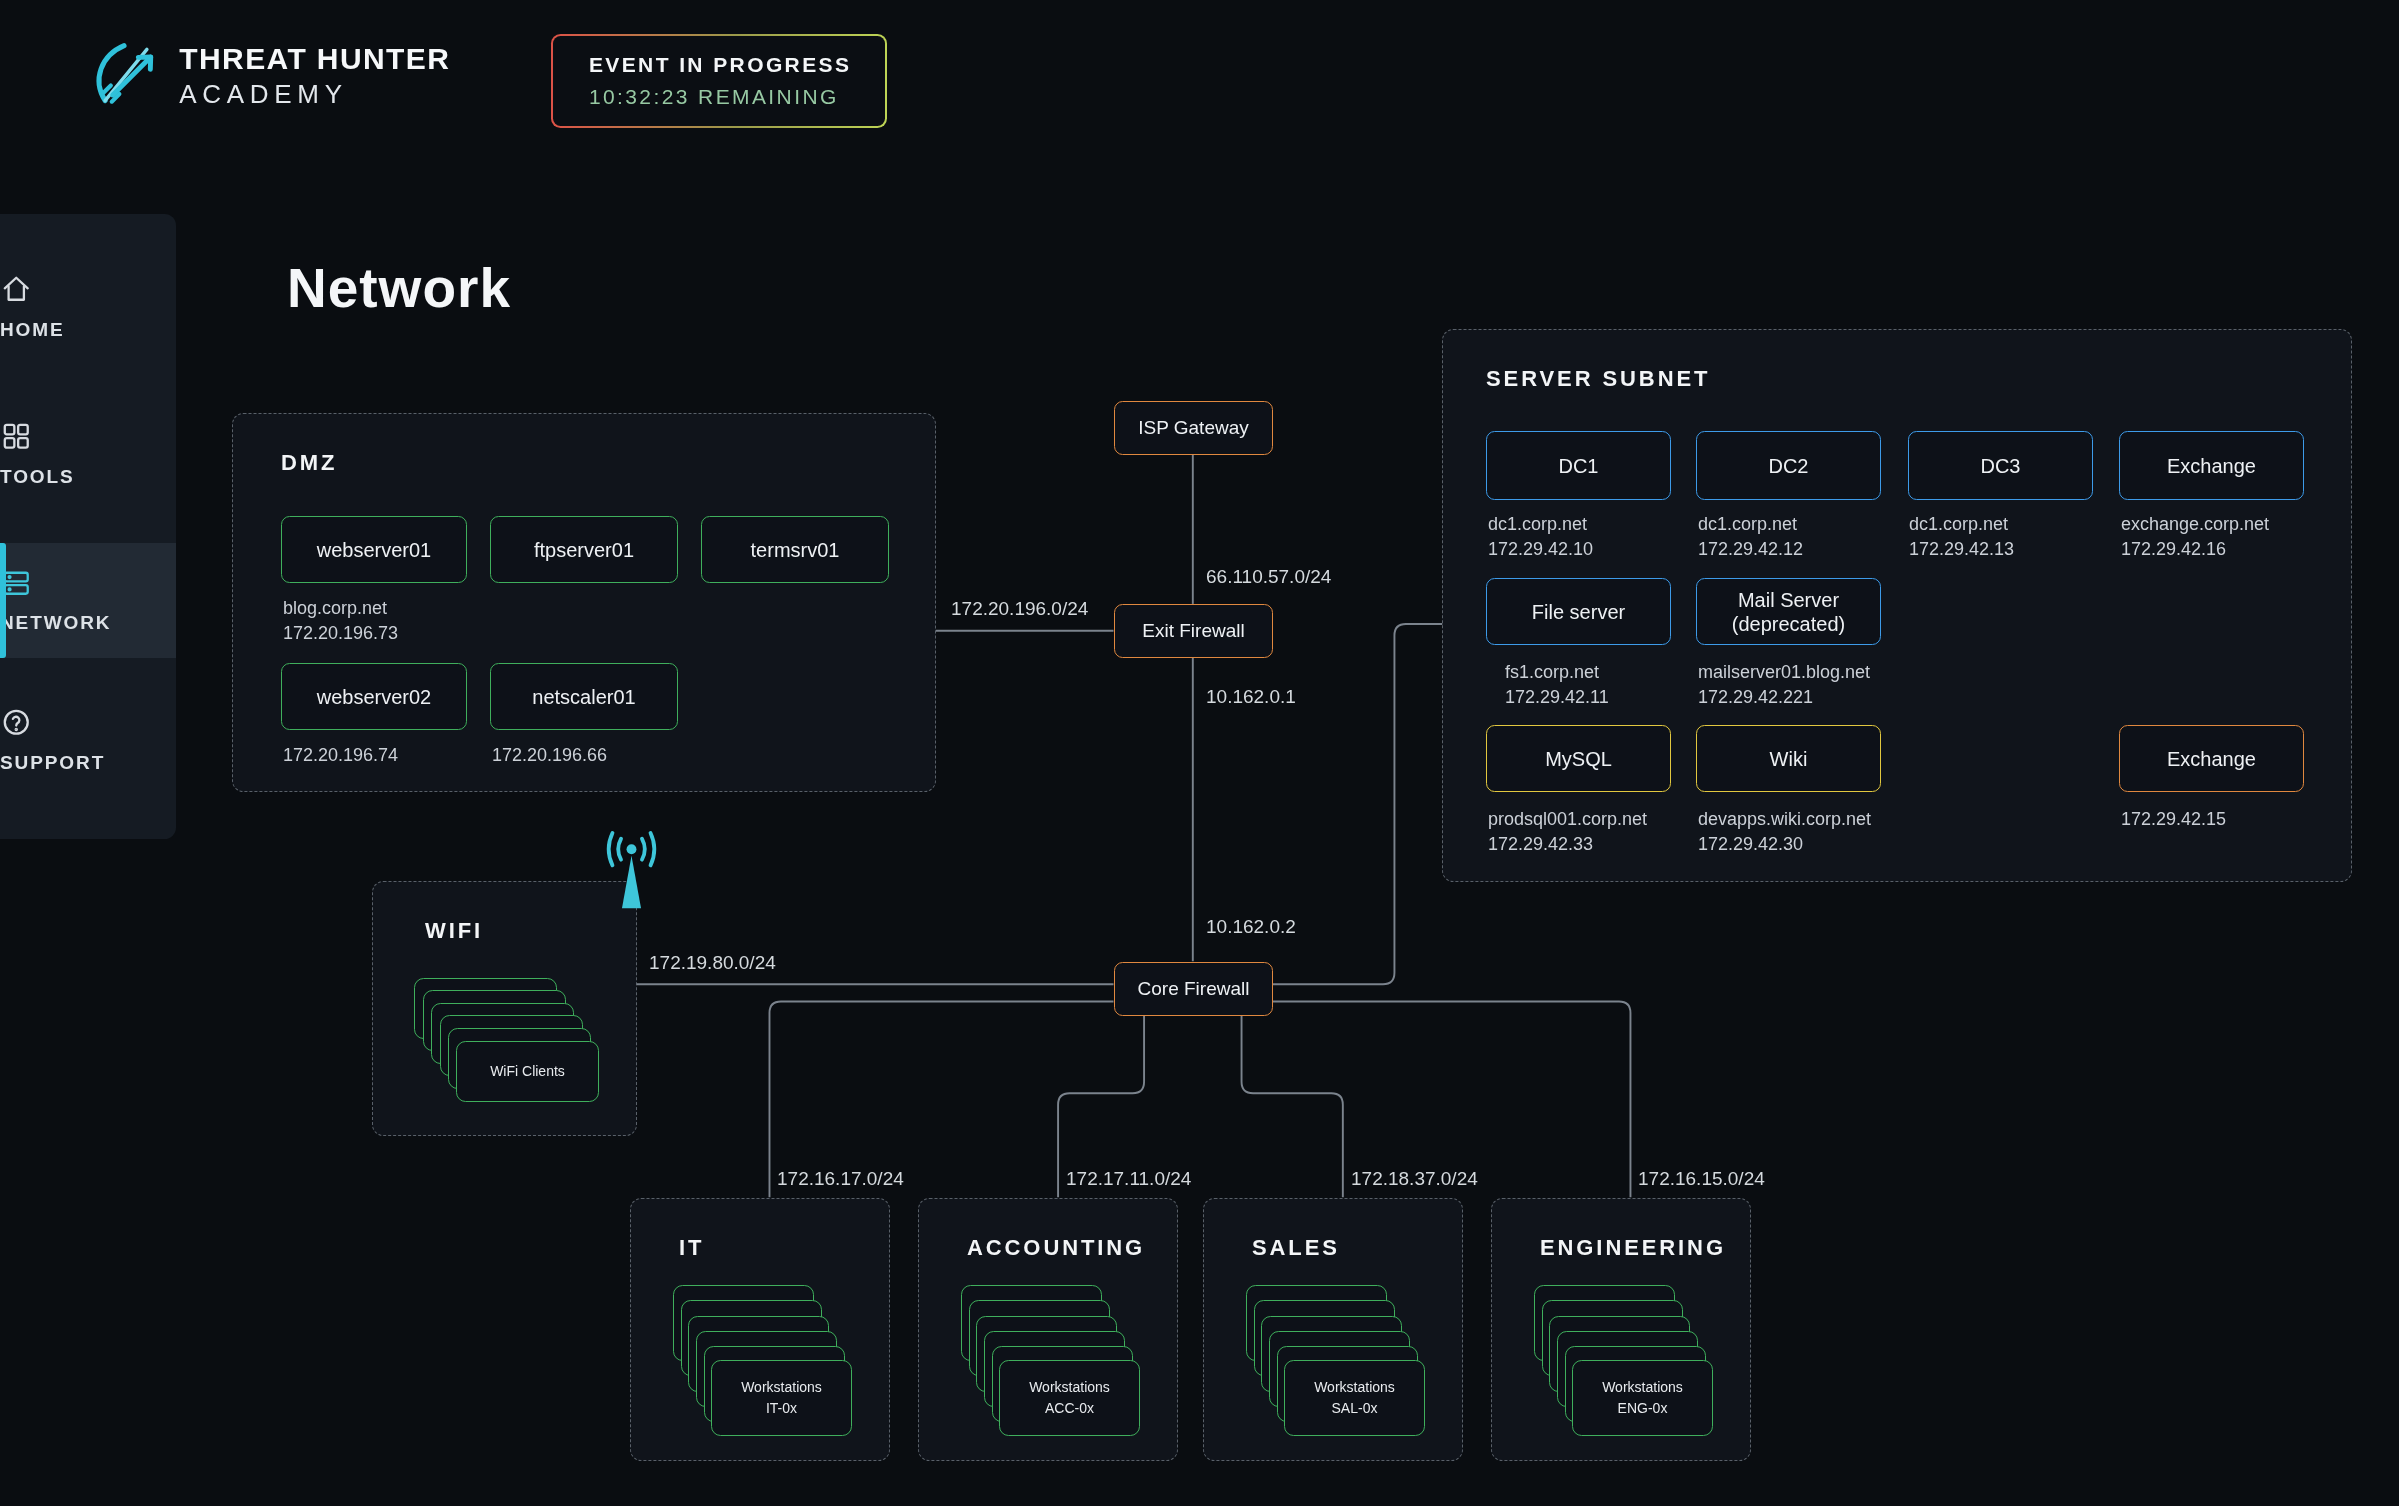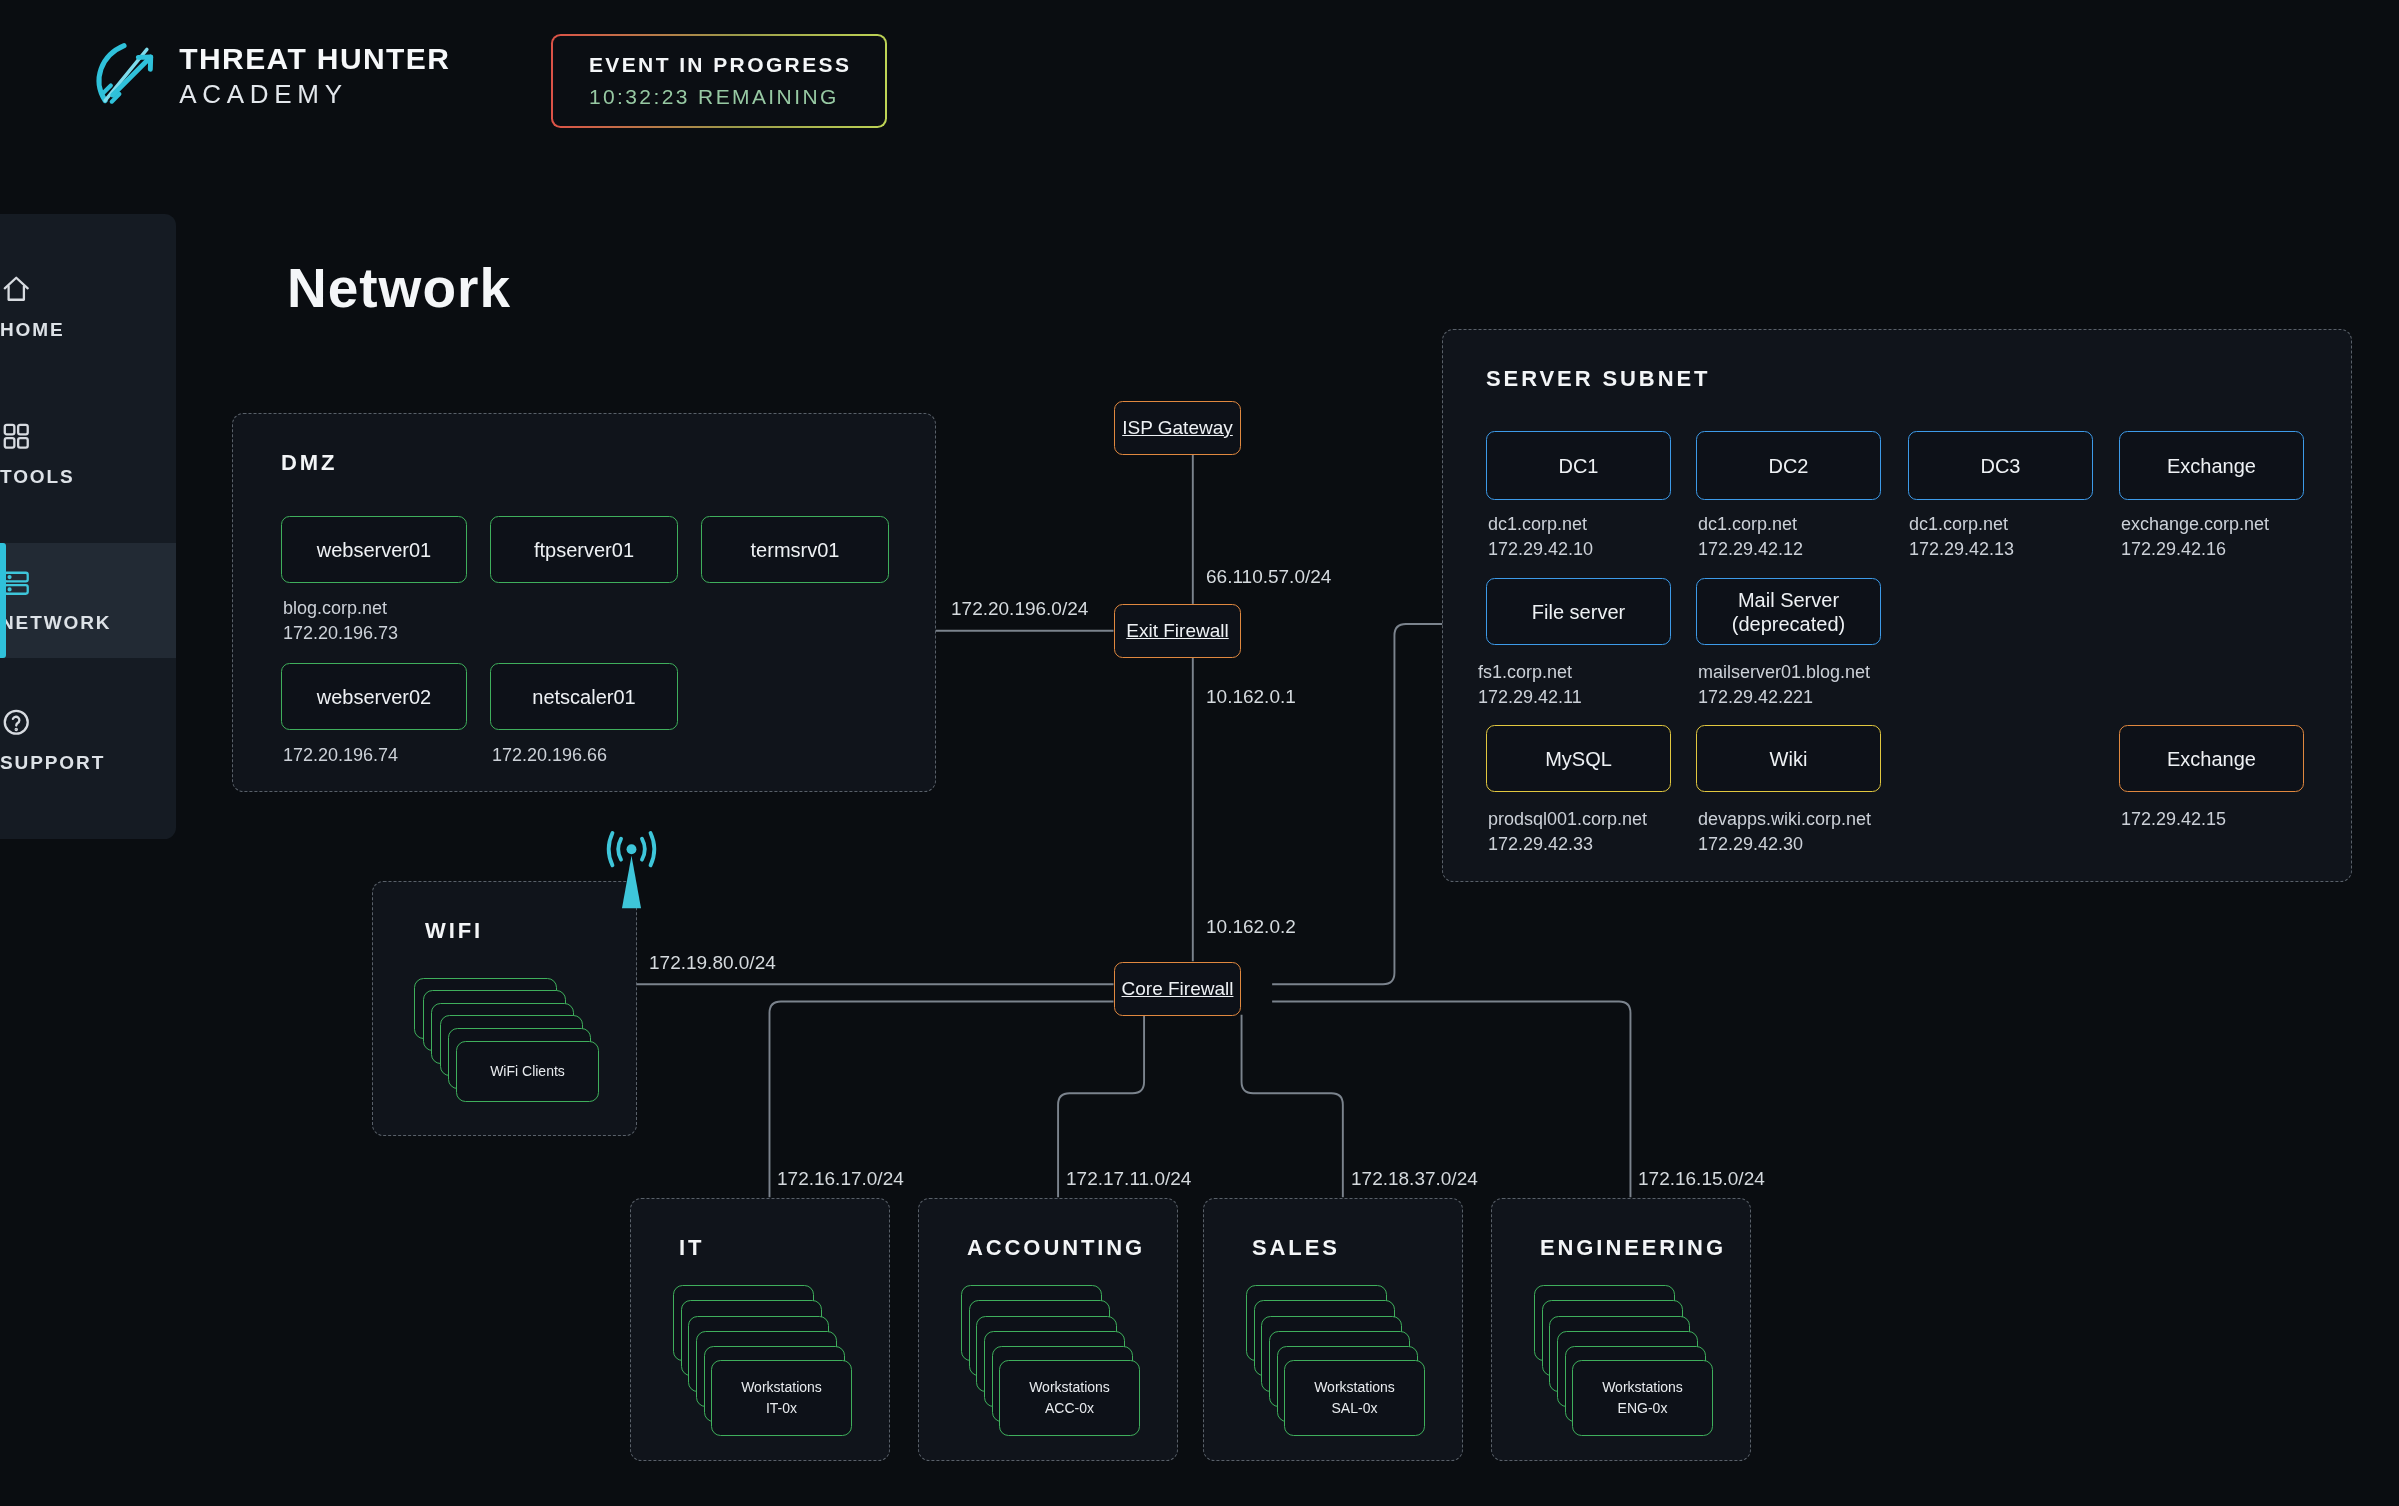--- a/index.html
+++ b/index.html
@@ -62,21 +62,21 @@
 
   .zone{position:absolute;background:var(--zone-bg);border:1.9px dashed var(--zone-border);border-radius:11.5px;z-index:0;}
   .zone-title{position:absolute;left:48px;top:36px;font-size:22px;font-weight:700;letter-spacing:2.9px;color:#f3f5f7;}
 
   .node{position:absolute;display:flex;align-items:center;justify-content:center;background:var(--node-bg);
     border:1.9px solid var(--green);border-radius:8.6px;font-size:20px;line-height:24px;color:var(--text);
     text-align:center;z-index:2;padding:3.8px;cursor:pointer;}
   .node--blue{border-color:var(--blue);}
   .node--yellow{border-color:var(--yellow);}
   .node--orange{border-color:var(--orange);}
-  .fw{width:127px;height:54px;font-size:19px;text-decoration:underline;}
+  .fw{width:159px;height:54px;font-size:19px;}
 
   .host-label{position:absolute;font-size:18px;line-height:25px;color:var(--muted);z-index:2;}
   .net-label{position:absolute;font-size:19px;color:#d5dade;z-index:2;white-space:nowrap;}
 
   .stack{position:absolute;z-index:2;}
   .stack .card{position:absolute;background:var(--node-bg);border:1.9px solid var(--green);border-radius:9.6px;}
   .stack .card.front{display:flex;flex-direction:column;align-items:center;justify-content:center;
     font-size:14px;line-height:21px;color:#e8ebee;text-align:center;cursor:pointer;}
   .stack--wifi .card{width:143px;height:61px;}
   .stack--wifi .card:nth-child(1){left:0;top:0;}
@@ -223,21 +223,21 @@
       <div>172.29.42.13</div>
     </div>
     <div class="host-label" style="left:678px;top:182px;">
       <div>exchange.corp.net</div>
       <div>172.29.42.16</div>
     </div>
 
     <div class="node node--blue" style="left:43px;top:248px;width:185px;height:67px;">File server</div>
     <div class="node node--blue" style="left:253px;top:248px;width:185px;height:67px;">Mail Server (deprecated)</div>
 
-    <div class="host-label" style="left:35px;top:330px;">
+    <div class="host-label" style="left:62px;top:330px;">
       <div>fs1.corp.net</div>
       <div>172.29.42.11</div>
     </div>
     <div class="host-label" style="left:255px;top:330px;">
       <div>mailserver01.blog.net</div>
       <div>172.29.42.221</div>
     </div>
 
     <div class="node node--yellow" style="left:43px;top:395px;width:185px;height:67px;">MySQL</div>
     <div class="node node--yellow" style="left:253px;top:395px;width:185px;height:67px;">Wiki</div>

